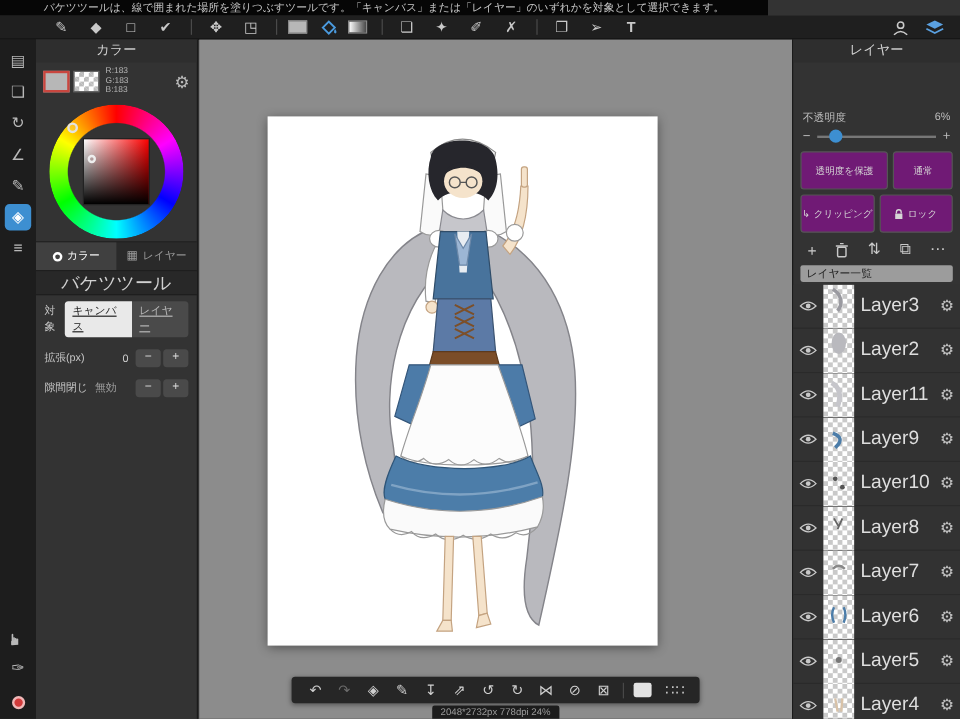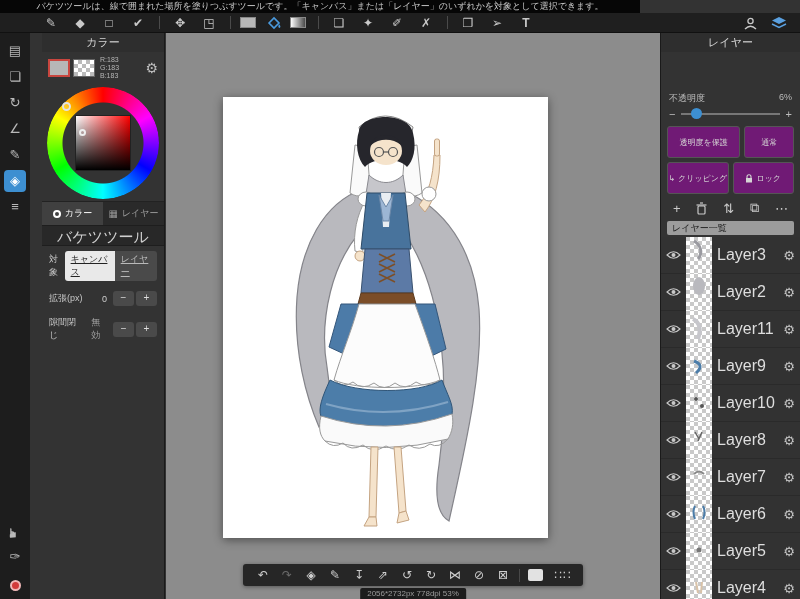--- a/index.html
+++ b/index.html
@@ -24,21 +24,21 @@
   #left-strip { position:absolute; left:0; top:33px; width:30px; height:566px; background:#1d1d1d;
     display:flex; flex-direction:column; align-items:center; padding:7px 0 8px 0; color:#b9b9b9; }
   .ls-icon { font-size:13px; height:26px; line-height:22px; width:24px; text-align:center; }
   .ls-active { width:22px; height:22px; background:#3d8fd1; border-radius:4px; color:#fff; font-size:13px;
     line-height:22px; text-align:center; margin-bottom:4px; }
   .ls-bottom { margin-top:auto; display:flex; flex-direction:column; align-items:center; }
   .pin-dot { width:11px; height:11px; border-radius:50%; background:#d23b3b; border:2px solid #f0b8b8; margin-top:8px; }
 
   
   #left-panel { position:absolute; left:30px; top:33px; width:135px; height:566px; background:#333;
-    border-right:1px solid #1a1a1a; color:#ccc;padding-left:12px; }
+    border-right:1px solid #1a1a1a; color:#ccc; }
   .panel-title { height:19px; line-height:19px; text-align:center; font-size:11px; color:#d5d5d5; background:#2e2e2e; }
   .swatch-row { display:flex; align-items:center; padding:4px 6px 2px 6px; }
   .cur-swatch { width:22px; height:18px; background:#b7b7b7; border:2px solid #c9463f; }
   .alpha-swatch { width:22px; height:18px; border:1px solid #666; margin-left:3px;
     background-image:linear-gradient(45deg,#bbb 25%,transparent 25%,transparent 75%,#bbb 75%),
                      linear-gradient(45deg,#bbb 25%,#fff 25%,#fff 75%,#bbb 75%);
     background-size:8px 8px; background-position:0 0,4px 4px; }
   .rgb-col { font-size:7px; line-height:8px; color:#b5b5b5; margin-left:5px; }
   .gear { margin-left:auto; font-size:14px; color:#bdbdbd; }
   .wheel-wrap { position:relative; width:112px; height:112px; margin:5px auto 2px auto; }
@@ -309,21 +309,21 @@
     <span class="bt-icon">↺</span>
     <span class="bt-icon">↻</span>
     <span class="bt-icon">⋈</span>
     <span class="bt-icon">⊘</span>
     <span class="bt-icon">⊠</span>
     <span class="bt-div"></span>
     <span class="bt-img"></span>
     <span class="bt-icon" style="letter-spacing:1px">∷∷</span>
   </div>
 
-  <div id="status-tip">2056*2732px 778dpi 53%</div>
+  <div id="status-tip">2048*2732px 778dpi 24%</div>
 </div>
 
 <div id="right-panel">
   <div class="panel-title">レイヤー</div>
 
   <div class="op-row">
     <span>不透明度</span>
     <span class="op-val">6%</span>
   </div>
   <div class="slider-row">

